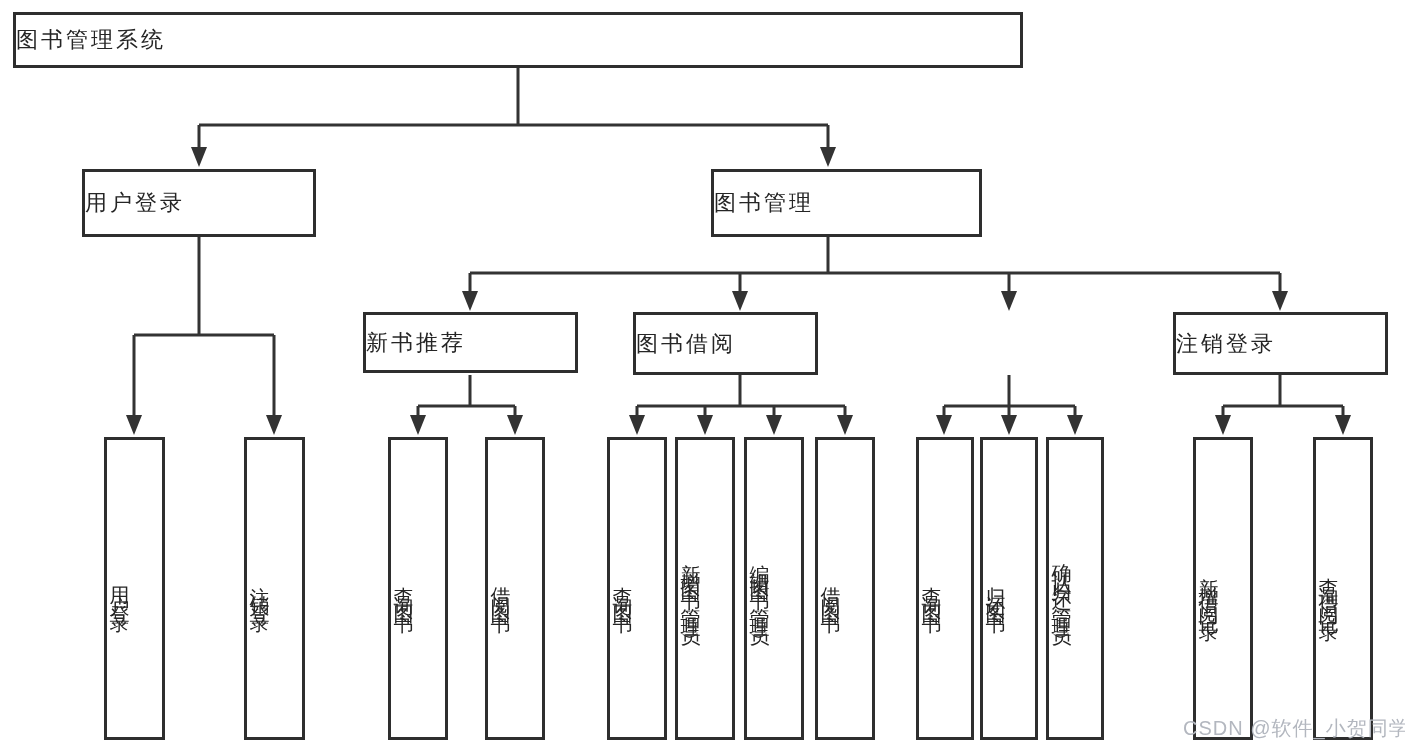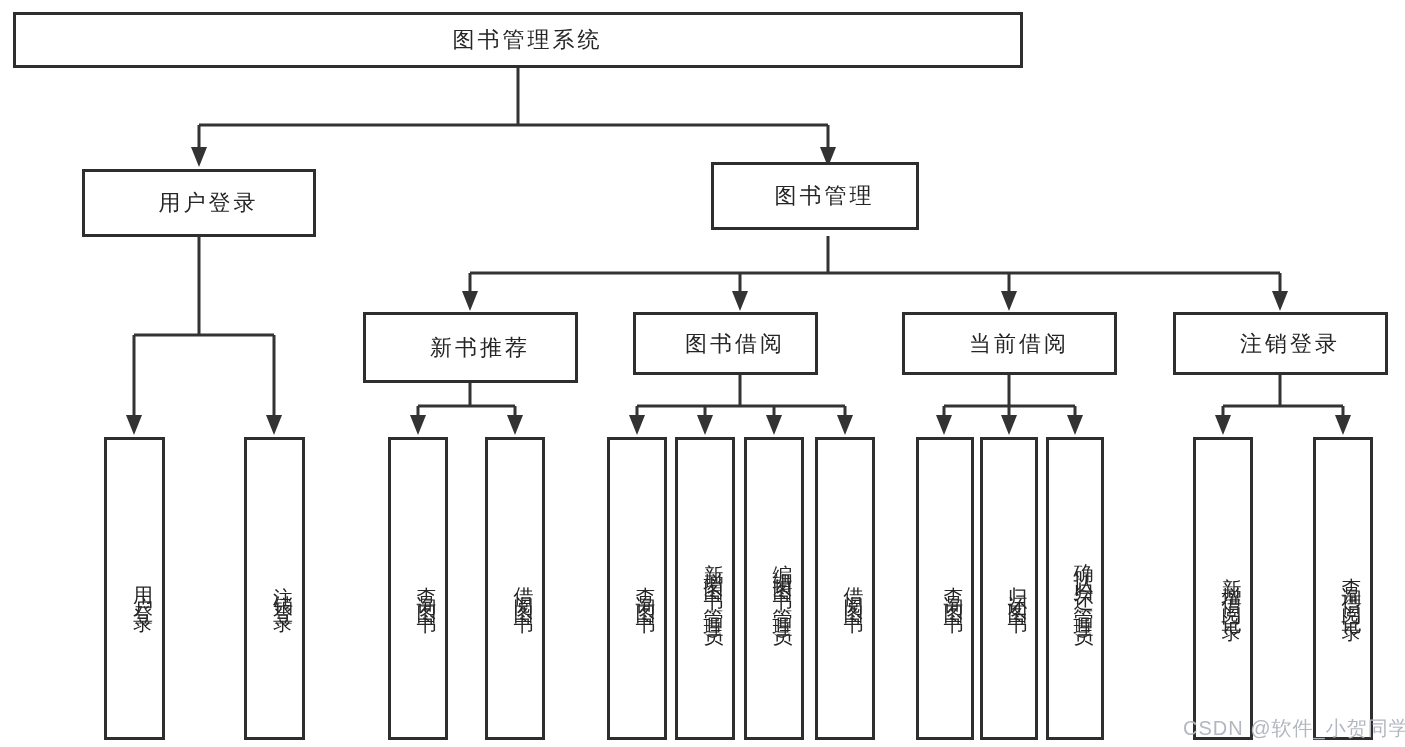--- a/index.html
+++ b/index.html
@@ -6,23 +6,22 @@
   body{
     width:1405px;height:747px;position:relative;overflow:hidden;
     background:#ffffff;
     font-family:"Liberation Sans","DejaVu Sans",sans-serif;
   }
   #stage{position:absolute;left:0;top:0;width:1405px;height:747px;}
   svg.connectors{position:absolute;left:0;top:0;width:1405px;height:747px;z-index:1;}
   .box{
     position:absolute;z-index:2;box-sizing:border-box;
     background:#ffffff;border:3px solid #2e2e2e;
-    display:flex;align-items:center;justify-content:center;
+    display:flex;align-items:center;justify-content:flex-start;
     color:#252525;
-    padding-left:19px;
   }
   .h-box span{
     font-size:22px;letter-spacing:3px;white-space:nowrap;
     font-weight:400;
   }
   .v-box span{
     writing-mode:vertical-rl;text-orientation:mixed;
     font-size:20px;letter-spacing:9px;white-space:nowrap;
   }
   .watermark{
@@ -78,32 +77,29 @@
     </g>
   </svg>
 
   <div class="box h-box" style="left:13px;top:12px;width:1010px;height:56px">
     <span>图书管理系统</span>
   </div>
 
   <div class="box h-box" style="left:82px;top:169px;width:234px;height:68px">
     <span>用户登录</span>
   </div>
-  <div class="box h-box" style="left:711px;top:162px;width:208px;height:68px">
+  <div class="box h-box" style="left:711px;top:169px;width:271px;height:68px">
     <span>图书管理</span>
   </div>
 
-  <div class="box h-box" style="left:363px;top:312px;width:215px;height:71px">
+  <div class="box h-box" style="left:363px;top:312px;width:215px;height:61px">
     <span>新书推荐</span>
   </div>
   <div class="box h-box" style="left:633px;top:312px;width:185px;height:63px">
     <span>图书借阅</span>
-  </div>
-  <div class="box h-box" style="left:902px;top:312px;width:215px;height:63px">
-    <span>当前借阅</span>
   </div>
   <div class="box h-box" style="left:1173px;top:312px;width:215px;height:63px">
     <span>注销登录</span>
   </div>
 
   <div class="box v-box" style="left:104px;top:437px;width:61px;height:303px">
     <span>用户登录</span>
   </div>
   <div class="box v-box" style="left:244px;top:437px;width:61px;height:303px">
     <span>注销登录</span>

